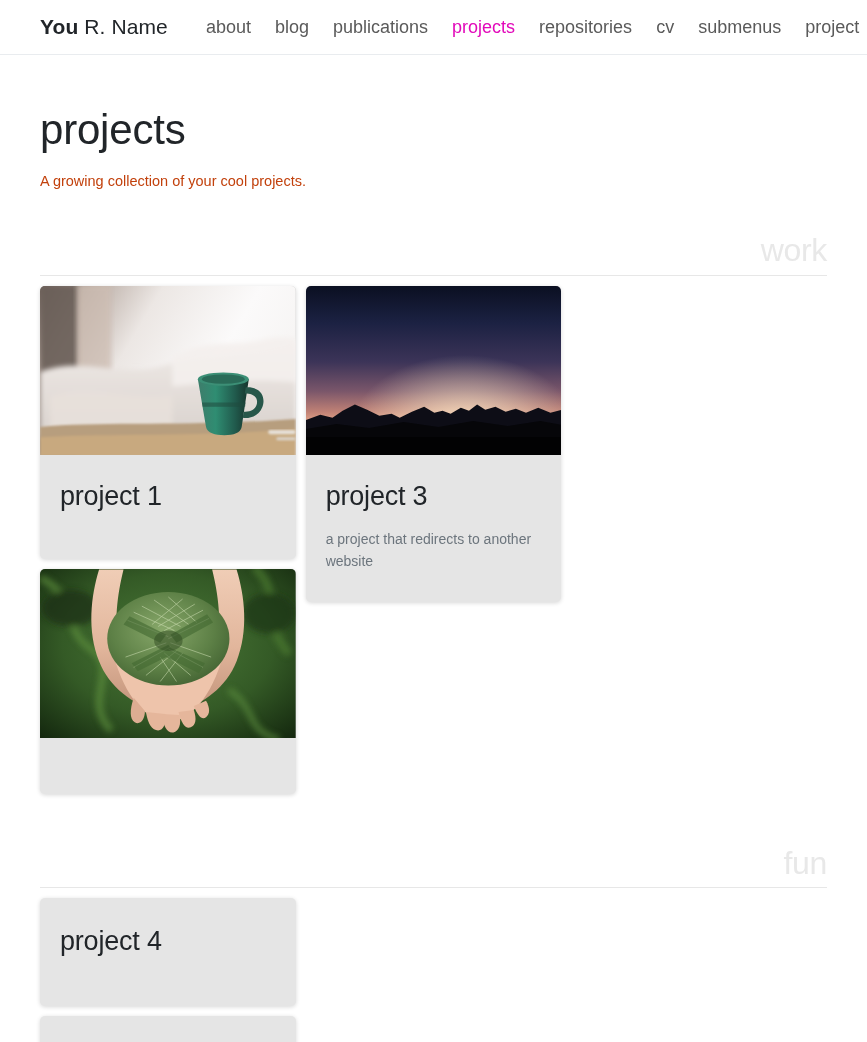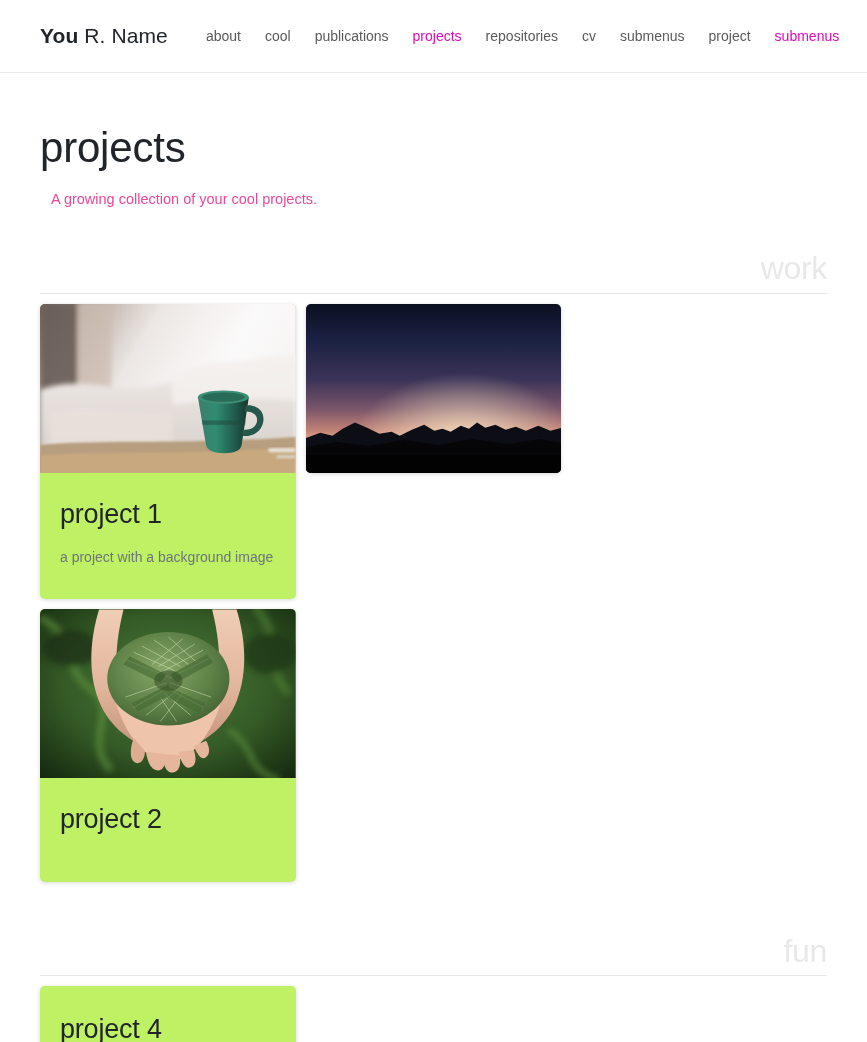--- a/index.html
+++ b/index.html
@@ -11,21 +11,21 @@
     width: 867px;
     height: 1042px;
     overflow: hidden;
     font-family: "Liberation Sans", sans-serif;
     color: #212529;
     -webkit-font-smoothing: antialiased;
   }
 
   
   .navbar {
-    height: 73px;
+    height: 55px;
     display: flex;
     align-items: center;
     padding: 0 40px;
     border-bottom: 1px solid #e9ecef;
     background: #ffffff;
   }
   .brand {
     font-size: 21px;
     color: #212529;
     letter-spacing: 0.1px;
@@ -36,21 +36,21 @@
   .brand .brand-strong { font-weight: bold; }
   .brand .brand-rest { font-weight: 400; }
 
   .nav-links {
     display: flex;
     align-items: center;
     gap: 0px;
     flex: 1;
   }
   .nav-link {
-    font-size: 14px;
+    font-size: 18px;
     color: #5a5a5a;
     text-decoration: none;
     padding: 0 12px;
     white-space: nowrap;
     line-height: 1;
   }
   .nav-link.active { color: #e209ba; }
   .nav-link.accent { color: #e209ba; }
 
   
@@ -60,22 +60,22 @@
   .page-title {
     font-size: 42px;
     font-weight: 400;
     color: #212529;
     margin: 52px 0 0 0;
     line-height: 1.1;
     letter-spacing: -0.2px;
   }
   .page-desc {
     font-size: 14.5px;
-    color: #ec4899;
-    margin: 18px 0 0 11px;
+    color: #c2410c;
+    margin: 18px 0 0 0;
     line-height: 1.4;
   }
 
   
   .category {
     margin-top: 42px;
   }
   .category-title {
     text-align: right;
     font-size: 32px;
@@ -96,21 +96,21 @@
   .grid {
     margin-top: 10px;
     column-count: 3;
     column-gap: 10px;
   }
   .card {
     break-inside: avoid;
     -webkit-column-break-inside: avoid;
     display: inline-block;
     width: 100%;
-    background: #bef264;
+    background: #e5e5e5;
     border-radius: 5px;
     box-shadow: 0 1px 4px rgba(0,0,0,0.16);
     overflow: hidden;
     margin-bottom: 10px;
     vertical-align: top;
     text-decoration: none;
     color: inherit;
   }
   .card-img {
     width: 100%;
@@ -143,21 +143,21 @@
 </head>
 <body>
 
 <nav class="navbar">
   <a class="brand" href="#">
     <span class="brand-strong">You</span><span class="brand-rest"> R. Name</span>
   </a>
 
   <div class="nav-links">
     <a class="nav-link" href="#">about</a>
-    <a class="nav-link" href="#">cool</a>
+    <a class="nav-link" href="#">blog</a>
     <a class="nav-link" href="#">publications</a>
     <a class="nav-link active" href="#">projects</a>
     <a class="nav-link" href="#">repositories</a>
     <a class="nav-link" href="#">cv</a>
     <a class="nav-link" href="#">submenus</a>
     <a class="nav-link" href="#">project</a>
     <a class="nav-link accent" href="#"><span>submenus</span></a>
   </div>
 
 </nav>
@@ -221,21 +221,20 @@
               <path d="M159 116 L202 116 L201.4 120 L159.6 120 Z" fill="#1f4a3e" opacity="0.55"></path>
             </g>
             <g filter="url(#blurSoft)" opacity="0.85">
               <rect x="224" y="143" width="27" height="4" rx="2" fill="#eceae7"></rect>
               <rect x="232" y="150" width="19" height="3" rx="1.5" fill="#dedbd7"></rect>
             </g>
           </svg>
         </div>
         <div class="card-body">
           <h3 class="card-title">project 1</h3>
-          <p class="card-text">a project with a background image</p>
         </div>
       </a>
 
       <a class="card" href="#">
         <div class="card-img">
           <svg viewBox="0 0 251 169" preserveAspectRatio="xMidYMid slice">
             <defs>
               <radialGradient id="p2grass" cx="0.5" cy="0.45" r="0.75">
                 <stop offset="0" stop-color="#4b7a38"></stop>
                 <stop offset="0.55" stop-color="#345a26"></stop>
@@ -289,21 +288,20 @@
                 <path d="M88 48 L124 66 L118 74 L82 56 Z"></path>
                 <path d="M164 46 L128 66 L134 74 L170 54 Z"></path>
                 <path d="M90 94 L126 76 L132 84 L96 102 Z"></path>
                 <path d="M162 94 L126 78 L120 86 L156 104 Z"></path>
               </g>
               <ellipse cx="126" cy="72" rx="14" ry="10" fill="#2f4a22" opacity="0.5"></ellipse>
             </g>
           </svg>
         </div>
         <div class="card-body">
-          <h3 class="card-title">project 2</h3>
         </div>
       </a>
 
       <a class="card" href="#">
         <div class="card-img">
           <svg viewBox="0 0 251 169" preserveAspectRatio="xMidYMid slice">
             <defs>
               <linearGradient id="p3sky" x1="0" y1="0" x2="0" y2="1">
                 <stop offset="0" stop-color="#0a0f20"></stop>
                 <stop offset="0.22" stop-color="#1b2142"></stop>
@@ -319,20 +317,24 @@
                 <stop offset="1" stop-color="#ffeccb" stop-opacity="0"></stop>
               </radialGradient>
             </defs>
             <rect width="251" height="169" fill="url(#p3sky)"></rect>
             <rect width="251" height="169" fill="url(#p3glow)"></rect>
             <path d="M0 133 L14 128 L26 131 L36 124 L48 118 L60 123 L72 129 L84 127 L92 131 L104 125 L116 120 L126 126 L134 124 L142 127 L152 121 L160 124 L168 118 L176 123 L186 120 L196 125 L206 122 L216 126 L228 121 L240 126 L251 123 L251 169 L0 169 Z" fill="#0d0d16"></path>
             <path d="M0 142 L30 137 L62 141 L96 135 L130 140 L164 134 L198 139 L230 134 L251 138 L251 169 L0 169 Z" fill="#060609"></path>
             <rect x="0" y="150" width="251" height="19" fill="#020203"></rect>
           </svg>
         </div>
+        <div class="card-body">
+          <h3 class="card-title">project 3</h3>
+          <p class="card-text">a project that redirects to another website</p>
+        </div>
       </a>
 
     </div>
   </section>
 
   <section class="category">
     <h2 class="category-title">fun</h2>
     <hr class="category-rule">
 
     <div class="grid">

